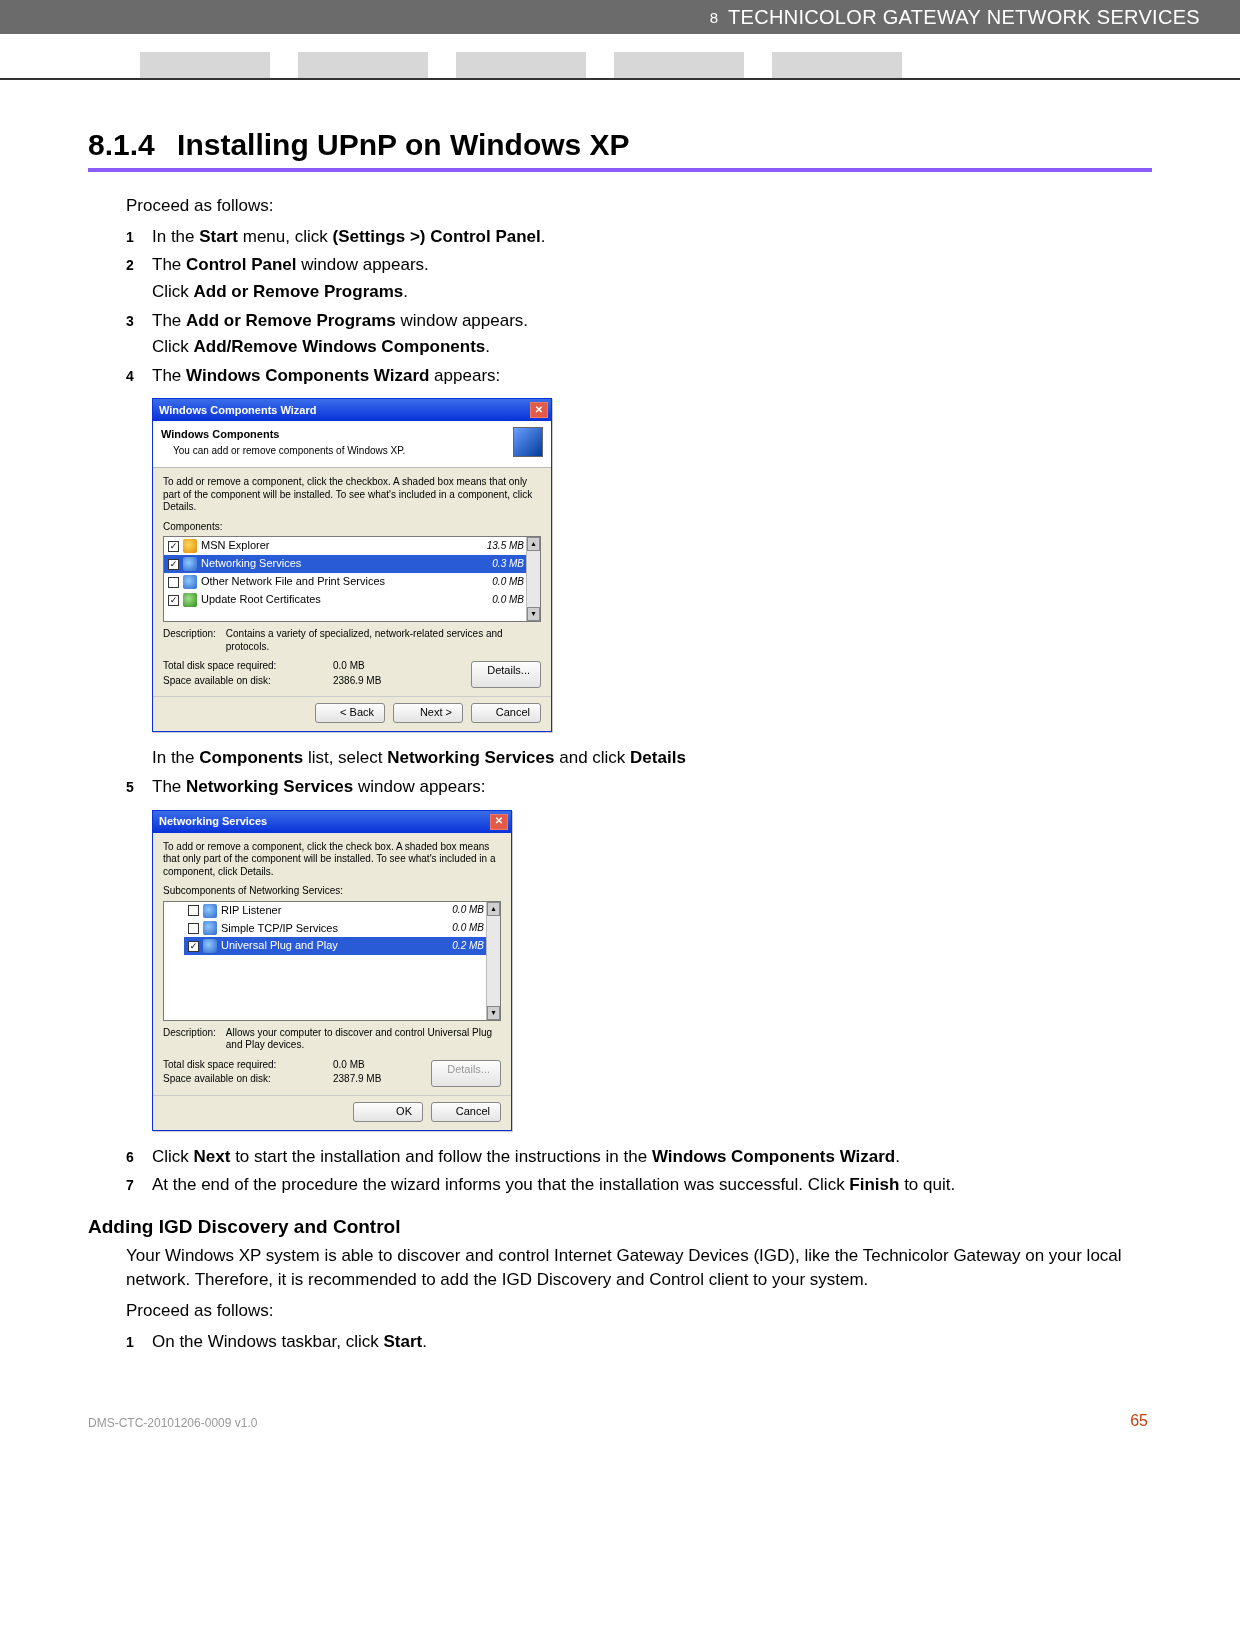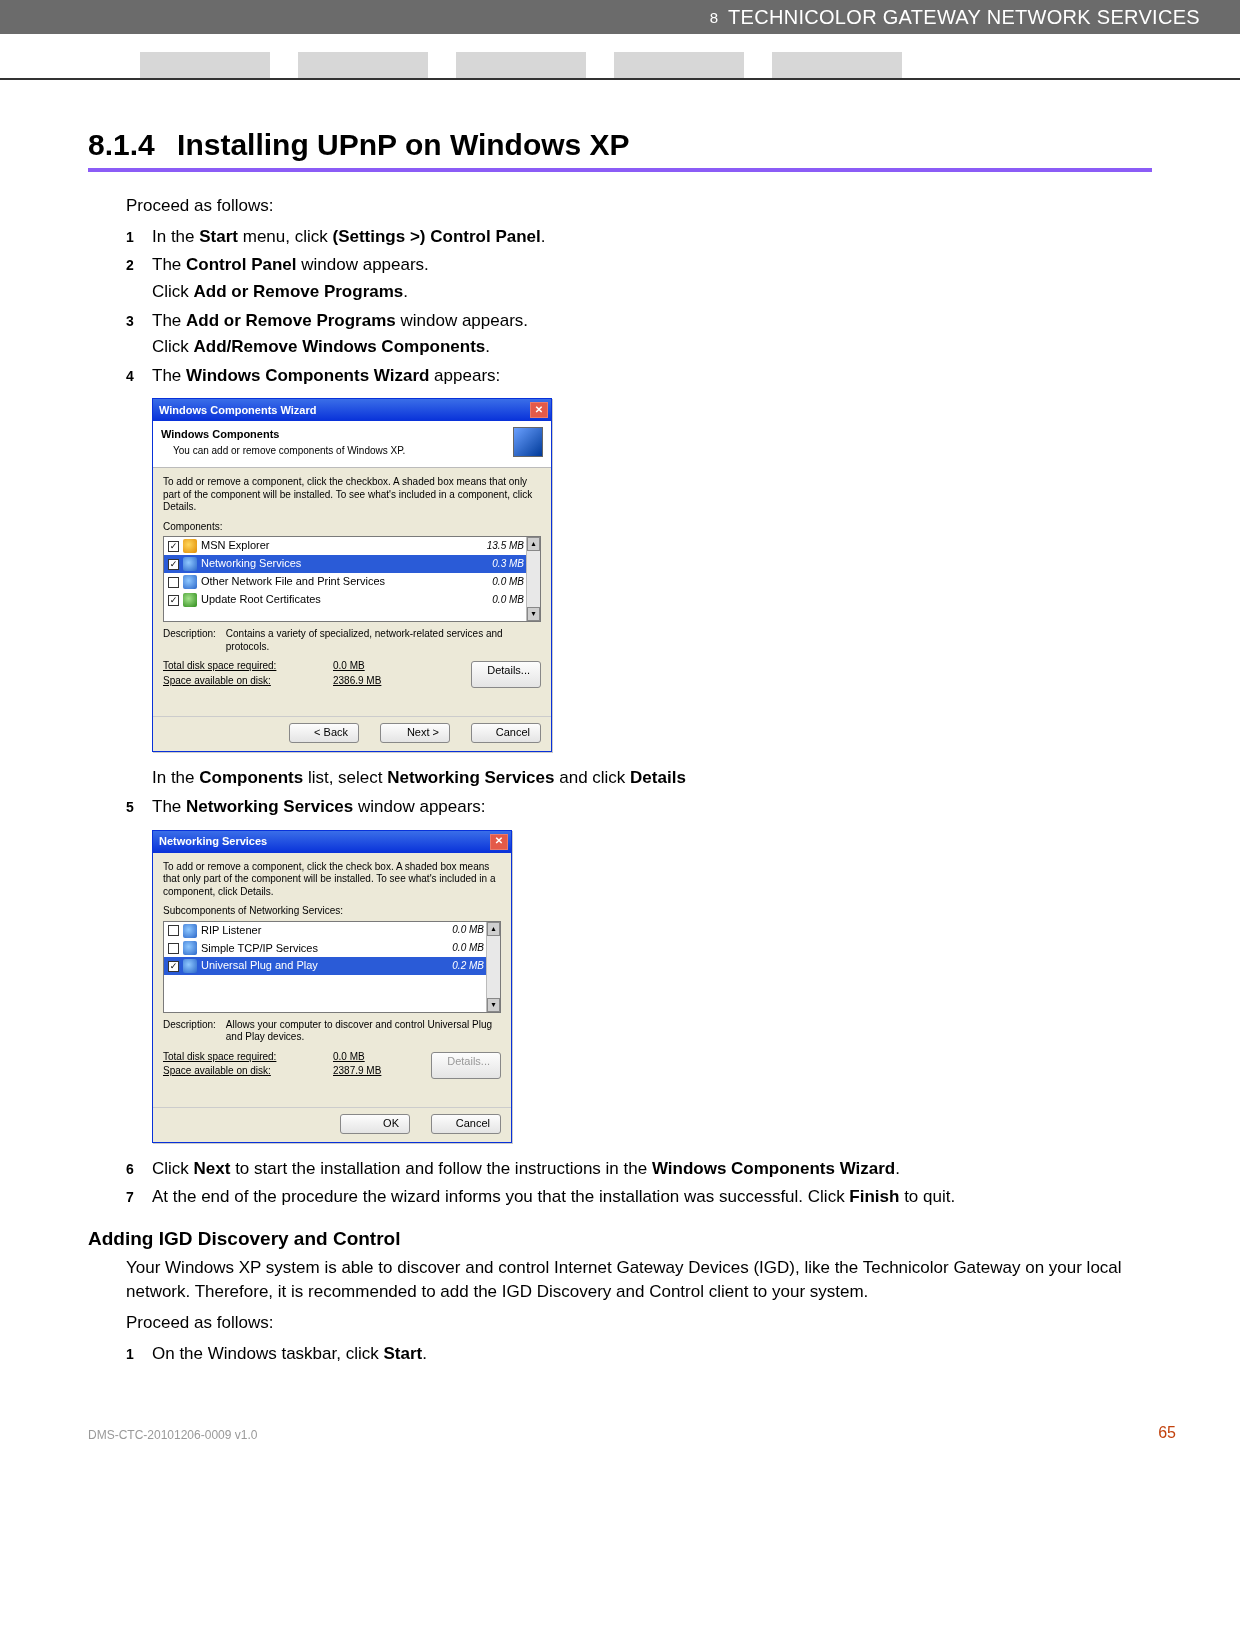--- a/index.html
+++ b/index.html
@@ -76,21 +76,21 @@
     left: 0;
     top: 2px;
     font-weight: 700;
     font-size: 14px;
   }
   ol.steps > li .sub {
     display: block;
     margin-top: 2px;
   }
   .footer {
-    padding: 30px 64px 20px 88px;
+    padding: 30px 92px 20px 88px;
     display: flex;
     justify-content: space-between;
     align-items: flex-end;
     font-size: 12px;
     color: #999;
     text-align: center;
   }
   .footer .pageno { font-size: 16px; color: #c2410c; }
 
   
@@ -186,36 +186,35 @@
     text-align: right;
     padding: 1px 10px;
     border: 1px solid #888;
     background: linear-gradient(#fdfdfd,#e4e4e4);
     border-radius: 3px;
     font-size: 11px;
     color: #000;
   }
   .btn.disabled { color: #999; }
   .btnrow {
-    display: flex; justify-content: flex-end; gap: 21px;
+    display: flex; justify-content: flex-end; gap: 8px;
     padding: 6px 10px 8px 10px;
     border-top: 1px solid #ccc;
     background: #ece9d8;
-    margin-top: 20px;
   }
   .desc-row {
     font-size: 10px;
     display: flex;
     gap: 10px;
     margin: 6px 0 4px 0;
     line-height: 1.25;
   }
   .desc-row .desc-label { flex: 0 0 auto; }
   .desc-row .desc-text { flex: 1; }
-  .kv { font-size: 10px; display: flex; gap: 30px; text-decoration: underline;}
+  .kv { font-size: 10px; display: flex; gap: 30px;}
   .kv span:first-child { width: 140px; }
   .detailsbtn-row { display:flex; justify-content:flex-end; margin-top: 2px;}
 </style>
 </head>
 <body>
 
 <div class="topbar">
   <span class="num">8</span>
   <span>TECHNICOLOR GATEWAY NETWORK SERVICES</span>
 </div>
@@ -335,21 +334,21 @@
 
         
         <div class="win" style="width:360px;">
           <div class="titlebar">
             <span>Networking Services</span>
             <span class="closebtn">✕</span>
           </div>
           <div class="pane">
             <div class="hint">To add or remove a component, click the check box. A shaded box means that only part of the component will be installed. To see what's included in a component, click Details.</div>
             <div style="font-size:10px;margin-bottom:2px;">Subcomponents of Networking Services:</div>
-            <div class="listbox" style="height:92px;">
+            <div class="listbox" style="height:120px;padding-left:20px;">
               <div class="row">
                 <span class="chk"></span>
                 <span class="ico blue"></span>
                 <span class="lbl">RIP Listener</span>
                 <span class="size">0.0 MB</span>
               </div>
               <div class="row">
                 <span class="chk"></span>
                 <span class="ico blue"></span>
                 <span class="lbl">Simple TCP/IP Services</span>

